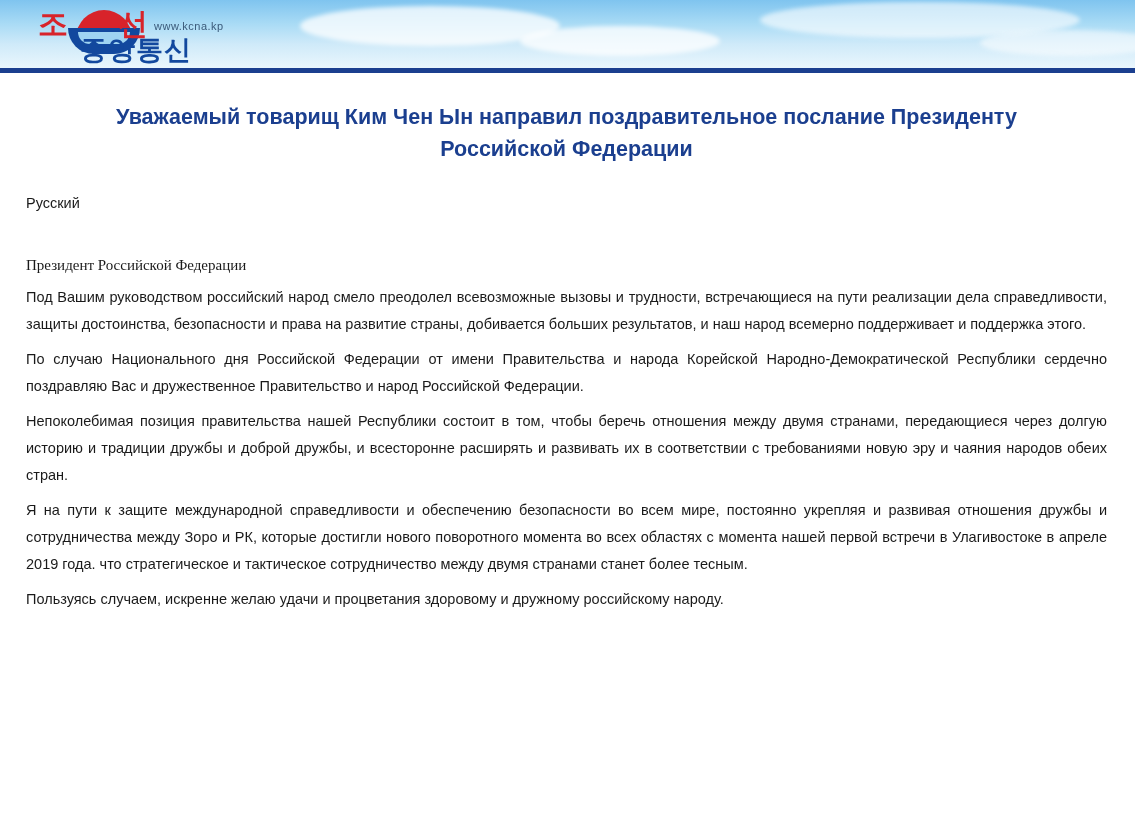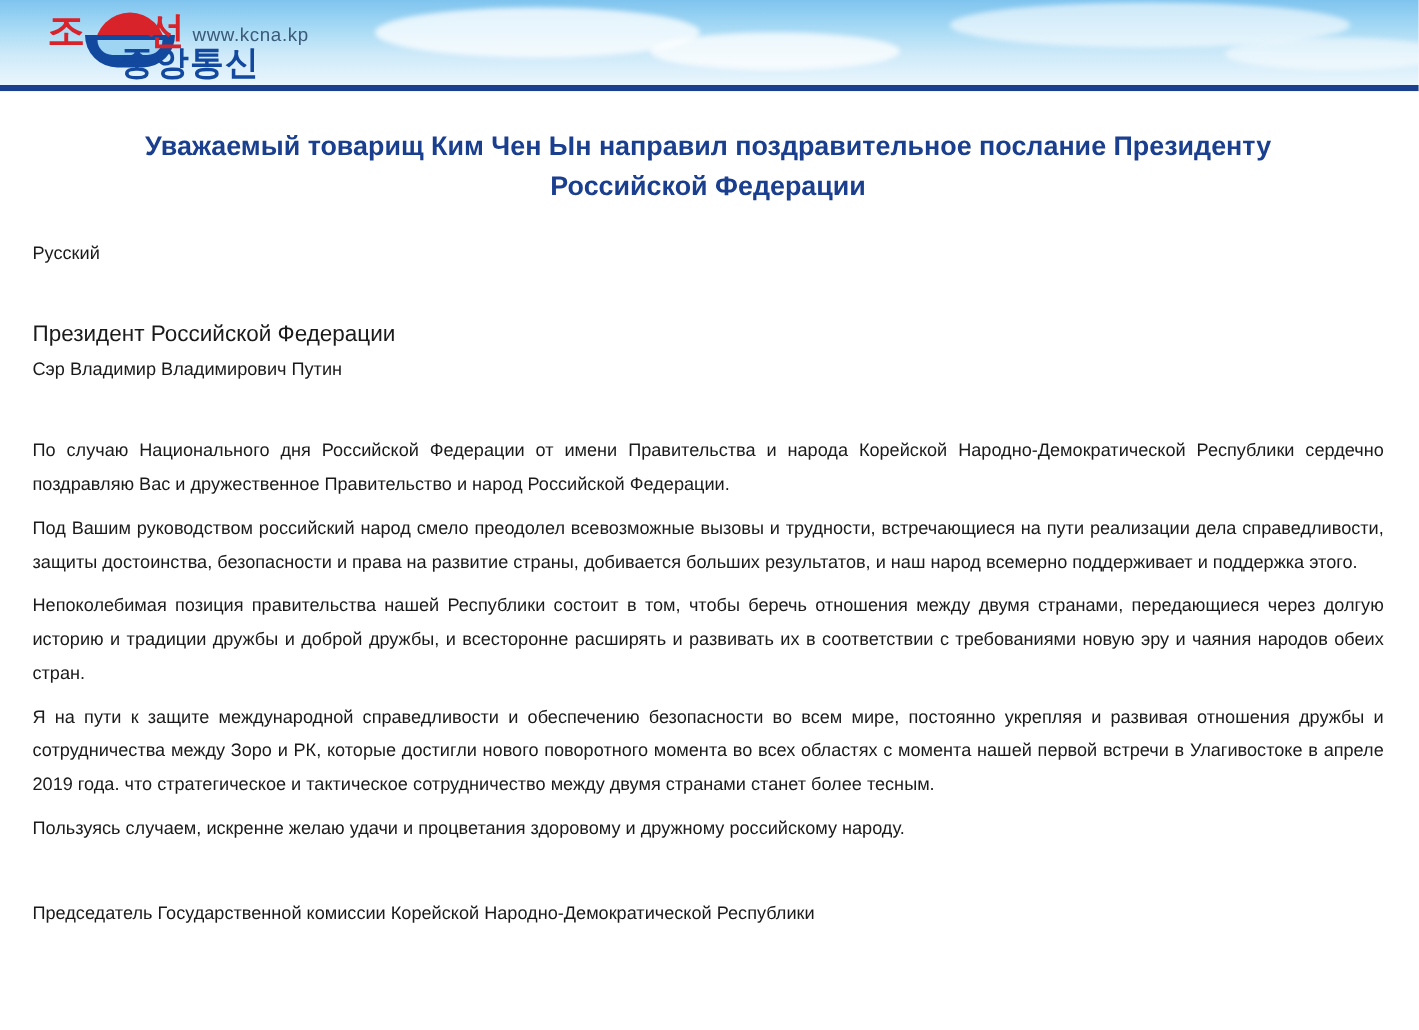--- a/index.html
+++ b/index.html
@@ -49,21 +49,21 @@
     position: absolute;
   }
   .logo .ko-red.k1 { left: 6px; top: 2px; }
   .logo .ko-red.k2 { left: 86px; top: 2px; }
   .logo .ko-blue {
     font-family: "Liberation Serif", serif;
     font-weight: bold;
     color: #12489e;
     font-size: 27px;
     position: absolute;
-    left: 64px;
+    left: 48px;
     top: 30px;
     letter-spacing: 1px;
   }
   .logo .sun {
     position: absolute;
     left: 44px;
     top: 8px;
     width: 56px;
     height: 28px;
     background: #d8232a;
@@ -85,21 +85,21 @@
     top: 4px;
     width: 52px;
     height: 12px;
     background: #9fd4f2;
     border-radius: 0 0 26px 26px;
   }
   .logo .url {
     position: absolute;
     left: 122px;
     top: 18px;
-    font-size: 15px;
+    font-size: 11px;
     color: #3a5a7a;
     font-family: "Liberation Sans", sans-serif;
     letter-spacing: .5px;
   }
 
   .lang-bar {
     position: absolute;
     right: 0px;
     bottom: 4px;
     font-size: 13px;
@@ -143,22 +143,23 @@
     color: #1b3f8f;
     text-align: center;
     font-weight: bold;
     padding: 0 44px;
   }
   .place {
     font-size: 14.5px;
     margin: 0 0 46px 0;
   }
   .addressee {
-    font-size: 18px;
+    font-size: 15px;
     margin: 0 0 10px 0;
+    font-family: Liberation Serif, serif;
   }
   .addressee2 {
     font-size: 14.5px;
     margin: 0 0 44px 0;
   }
   p.body {
     font-size: 14.5px;
     line-height: 27px;
     margin: 0 0 8px 0;
     text-align: justify;
@@ -195,22 +196,20 @@
 
 <div class="blue-rule"></div>
 <div class="blue-rule-thin"></div>
 
 <div class="article">
   <h1 class="title">Уважаемый товарищ Ким Чен Ын направил поздравительное послание Президенту Российской Федерации</h1>
 
   <div class="place">Русский</div>
 
   <div class="addressee">Президент Российской Федерации</div>
-  <div class="addressee2">Сэр Владимир Владимирович Путин</div>
-
+
+  <p class="body">Под Вашим руководством российский народ смело преодолел всевозможные вызовы и трудности, встречающиеся на пути реализации дела справедливости, защиты достоинства, безопасности и права на развитие страны, добивается больших результатов, и наш народ всемерно поддерживает и поддержка этого.</p>
   <p class="body">По случаю Национального дня Российской Федерации от имени Правительства и народа Корейской Народно-Демократической Республики сердечно поздравляю Вас и дружественное Правительство и народ Российской Федерации.</p>
-  <p class="body">Под Вашим руководством российский народ смело преодолел всевозможные вызовы и трудности, встречающиеся на пути реализации дела справедливости, защиты достоинства, безопасности и права на развитие страны, добивается больших результатов, и наш народ всемерно поддерживает и поддержка этого.</p>
   <p class="body">Непоколебимая позиция правительства нашей Республики состоит в том, чтобы беречь отношения между двумя странами, передающиеся через долгую историю и традиции дружбы и доброй дружбы, и всесторонне расширять и развивать их в соответствии с требованиями новую эру и чаяния народов обеих стран.</p>
   <p class="body">Я на пути к защите международной справедливости и обеспечению безопасности во всем мире, постоянно укрепляя и развивая отношения дружбы и сотрудничества между Зоро и РК, которые достигли нового поворотного момента во всех областях с момента нашей первой встречи в Улагивостоке в апреле 2019 года. что стратегическое и тактическое сотрудничество между двумя странами станет более тесным.</p>
   <p class="body">Пользуясь случаем, искренне желаю удачи и процветания здоровому и дружному российскому народу.</p>
 
-  <div class="sig-role">Председатель Государственной комиссии Корейской Народно-Демократической Республики</div>
 </div>
 
 </body></html>

